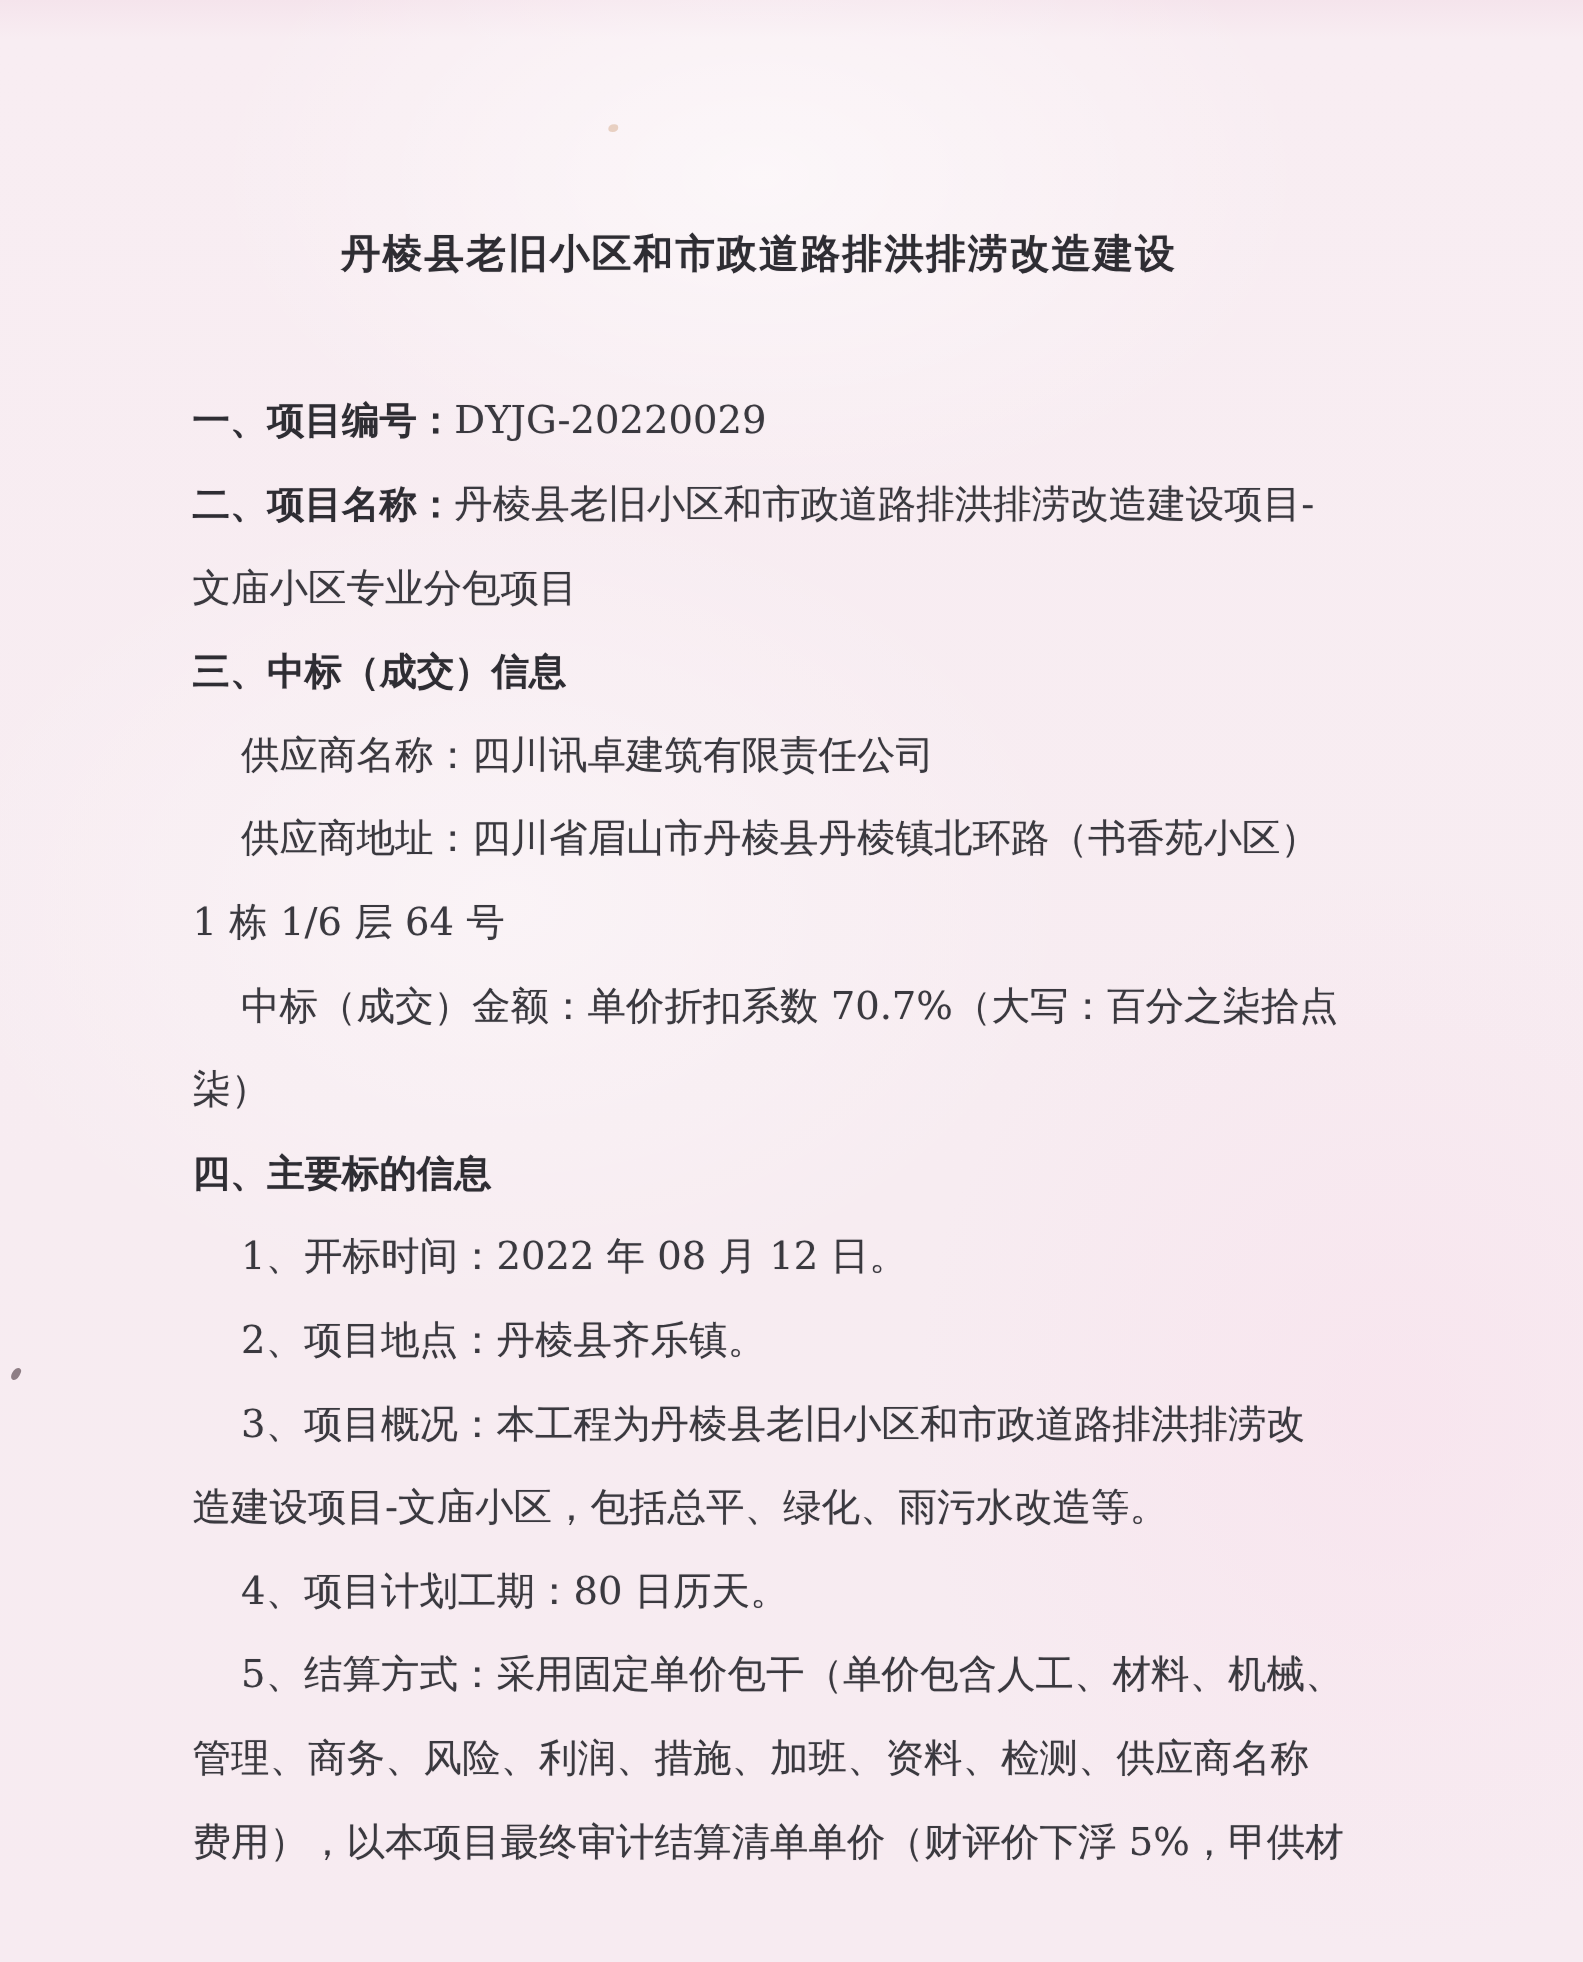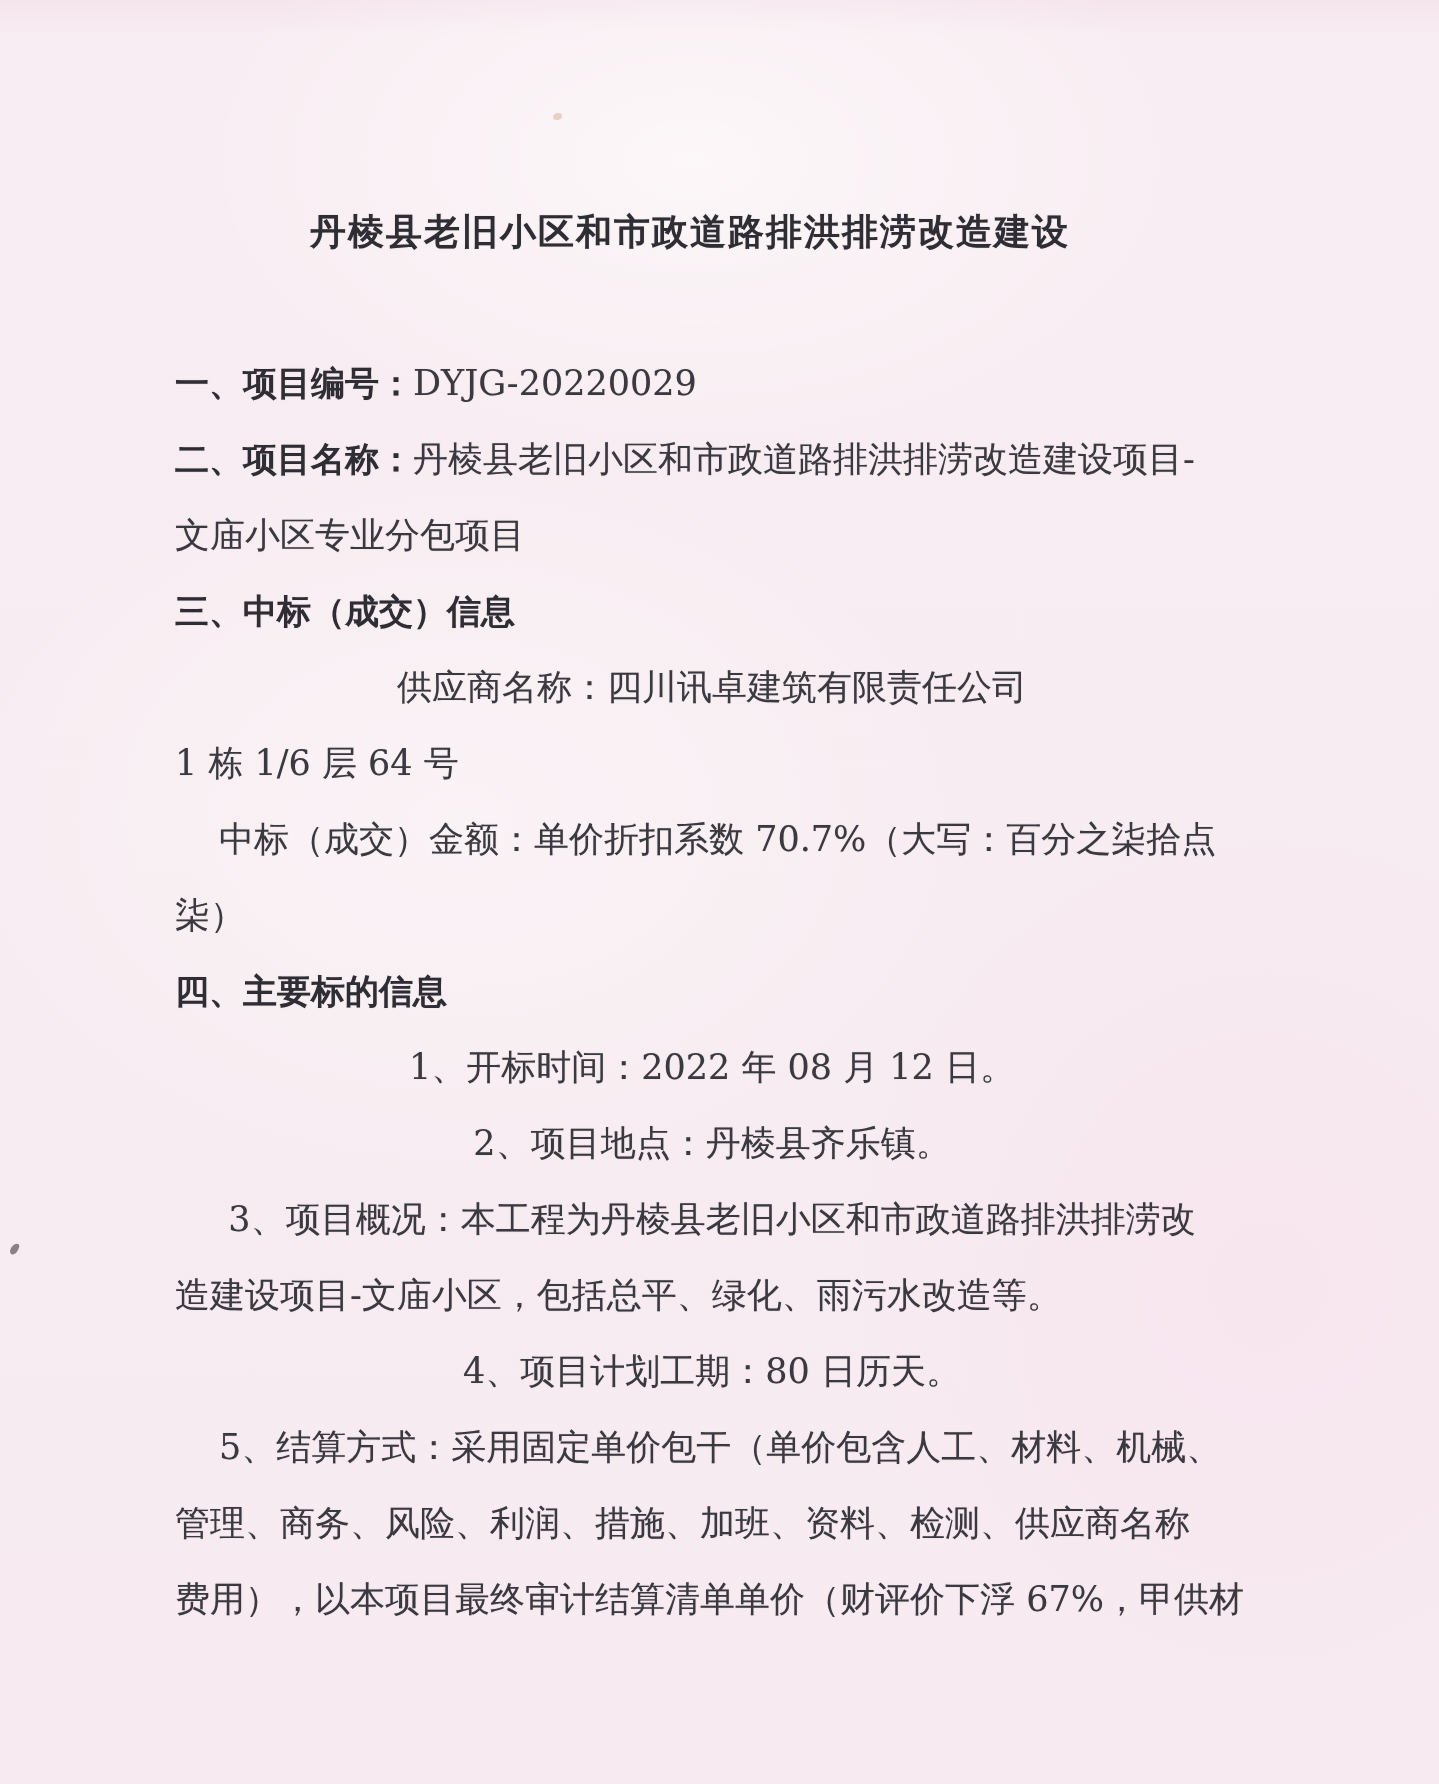--- a/index.html
+++ b/index.html
@@ -46,21 +46,20 @@
     font-size: 35px;
     line-height: 76px;
     color: #3a393f;
     text-shadow: 0 0 1px rgba(58,57,63,0.3);
   }
   .line {
     white-space: nowrap;
   }
   .line.indent {
     padding-left: 44px;
-    text-align: center;
   }
   .hd {
     font-family: "DejaVu Sans", "Liberation Sans", sans-serif;
     font-weight: bold;
     font-size: 34px;
     color: #2e2d33;
   }
   .speck {
     position: absolute;
     background: #6b5a60;
@@ -90,29 +89,30 @@
   <div class="content">
     <div class="title">
       <div class="title-line">丹棱县老旧小区和市政道路排洪排涝改造建设</div>
     </div>
     <div class="lines">
         <div class="line"><span class="hd">一、项目编号：</span><span>DYJG-20220029</span></div>
         <div class="line"><span class="hd">二、项目名称：</span><span>丹棱县老旧小区和市政道路排洪排涝改造建设项目-</span></div>
         <div class="line"><span>文庙小区专业分包项目</span></div>
         <div class="line"><span class="hd">三、中标（成交）信息</span></div>
         <div class="line indent"><span>供应商名称：四川讯卓建筑有限责任公司</span></div>
+        <div class="line indent"><span>供应商地址：四川省眉山市丹棱县丹棱镇北环路（书香苑小区）</span></div>
         <div class="line"><span>1 栋 1/6 层 64 号</span></div>
         <div class="line indent"><span>中标（成交）金额：单价折扣系数 70.7%（大写：百分之柒拾点</span></div>
         <div class="line"><span>柒）</span></div>
         <div class="line"><span class="hd">四、主要标的信息</span></div>
         <div class="line indent"><span>1、开标时间：2022 年 08 月 12 日。</span></div>
         <div class="line indent"><span>2、项目地点：丹棱县齐乐镇。</span></div>
         <div class="line indent"><span>3、项目概况：本工程为丹棱县老旧小区和市政道路排洪排涝改</span></div>
         <div class="line"><span>造建设项目-文庙小区，包括总平、绿化、雨污水改造等。</span></div>
         <div class="line indent"><span>4、项目计划工期：80 日历天。</span></div>
         <div class="line indent"><span>5、结算方式：采用固定单价包干（单价包含人工、材料、机械、</span></div>
         <div class="line"><span>管理、商务、风险、利润、措施、加班、资料、检测、供应商名称</span></div>
-        <div class="line"><span>费用），以本项目最终审计结算清单单价（财评价下浮 67%，甲供材</span></div>
+        <div class="line"><span>费用），以本项目最终审计结算清单单价（财评价下浮 5%，甲供材</span></div>
       </div>
   </div>
   <div class="speck speck1"></div>
   <div class="speck speck2"></div>
 </div>
 
 </body></html>

